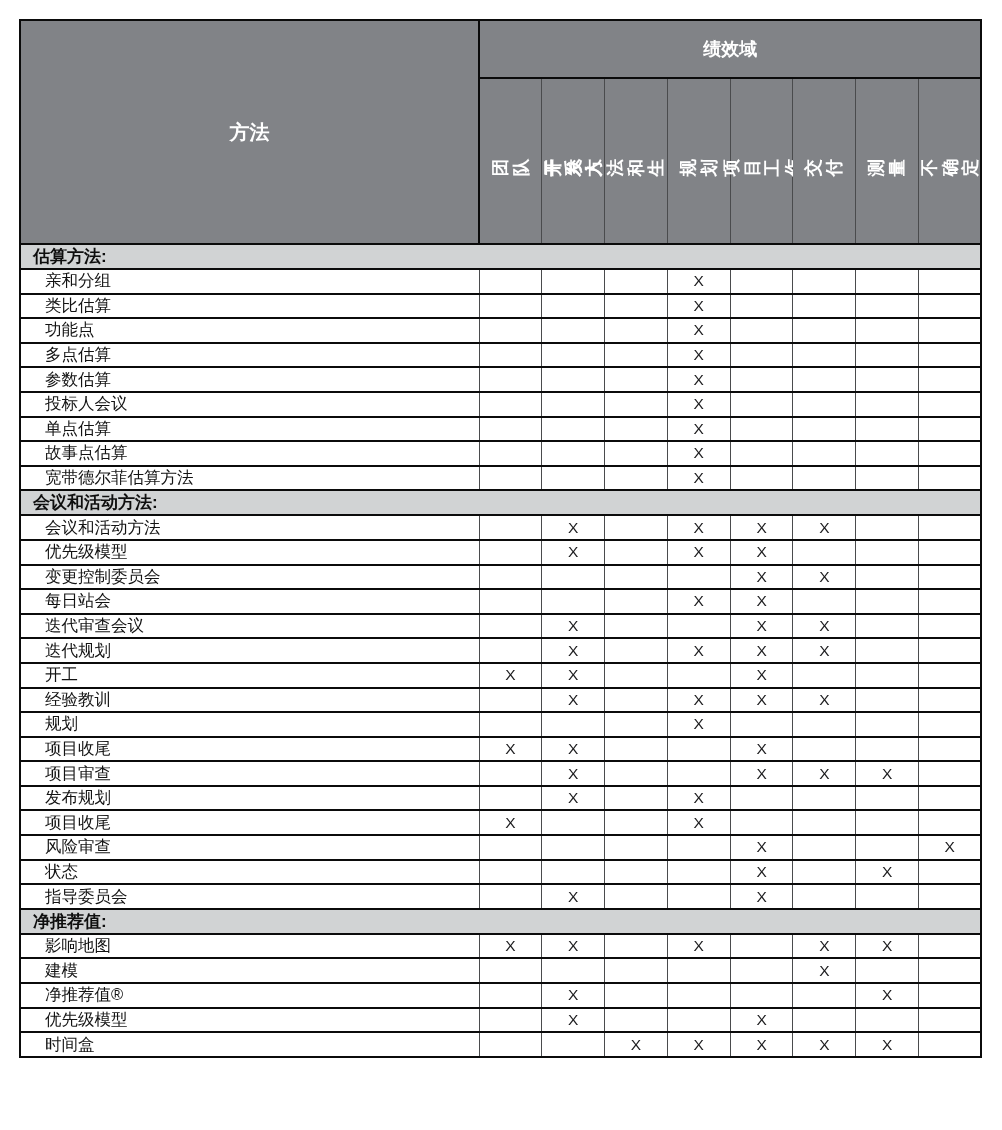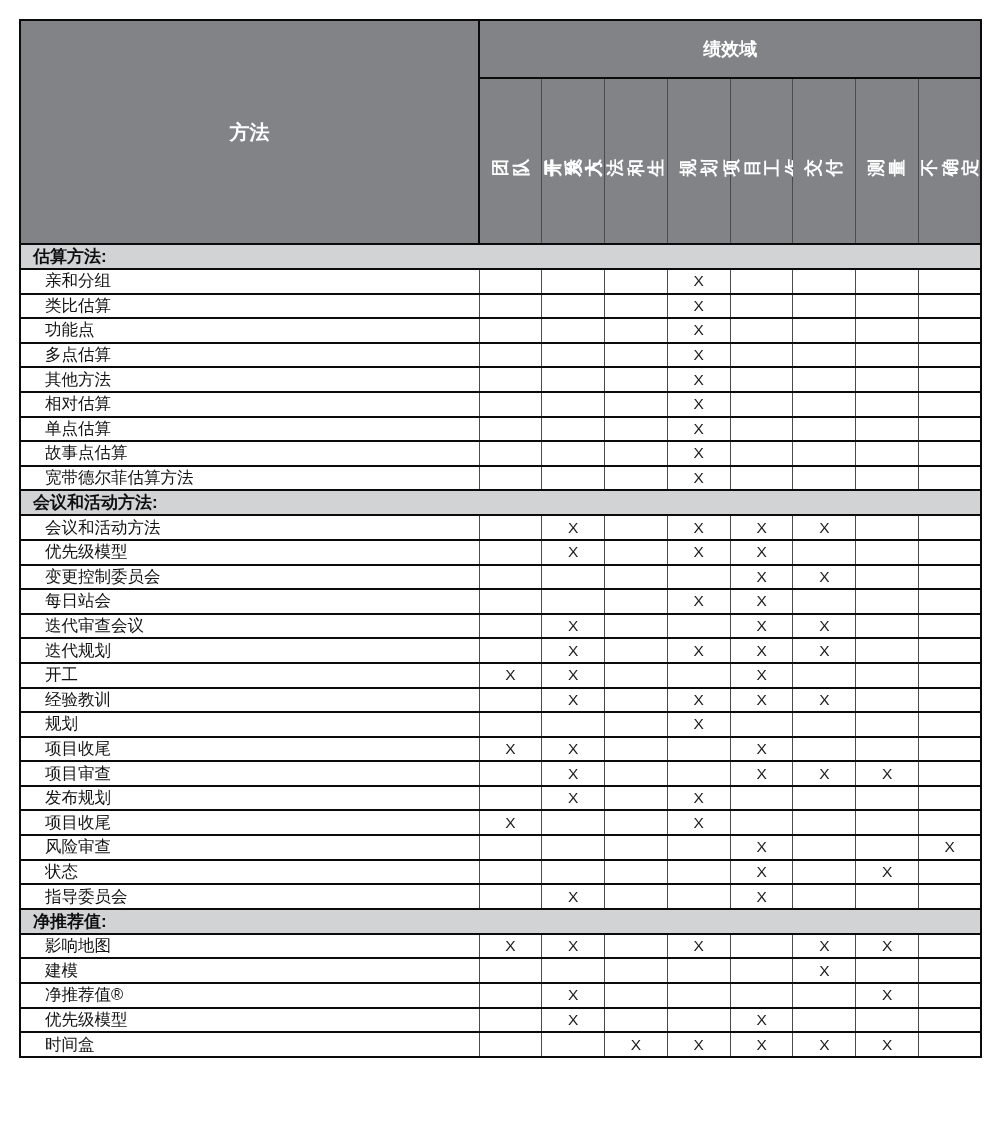--- a/index.html
+++ b/index.html
@@ -185,32 +185,32 @@
           <td class="mark-cell"></td>
           <td class="mark-cell"></td>
           <td class="mark-cell"></td>
           <td class="mark-cell">X</td>
           <td class="mark-cell"></td>
           <td class="mark-cell"></td>
           <td class="mark-cell"></td>
           <td class="mark-cell"></td>
         </tr>
         <tr>
-          <td class="label-cell">其他方法</td>
-          <td class="mark-cell"></td>
-          <td class="mark-cell"></td>
-          <td class="mark-cell"></td>
-          <td class="mark-cell">X</td>
-          <td class="mark-cell"></td>
-          <td class="mark-cell"></td>
-          <td class="mark-cell"></td>
-          <td class="mark-cell"></td>
-        </tr>
-        <tr>
-          <td class="label-cell">相对估算</td>
+          <td class="label-cell">参数估算</td>
+          <td class="mark-cell"></td>
+          <td class="mark-cell"></td>
+          <td class="mark-cell"></td>
+          <td class="mark-cell">X</td>
+          <td class="mark-cell"></td>
+          <td class="mark-cell"></td>
+          <td class="mark-cell"></td>
+          <td class="mark-cell"></td>
+        </tr>
+        <tr>
+          <td class="label-cell">投标人会议</td>
           <td class="mark-cell"></td>
           <td class="mark-cell"></td>
           <td class="mark-cell"></td>
           <td class="mark-cell">X</td>
           <td class="mark-cell"></td>
           <td class="mark-cell"></td>
           <td class="mark-cell"></td>
           <td class="mark-cell"></td>
         </tr>
         <tr>

